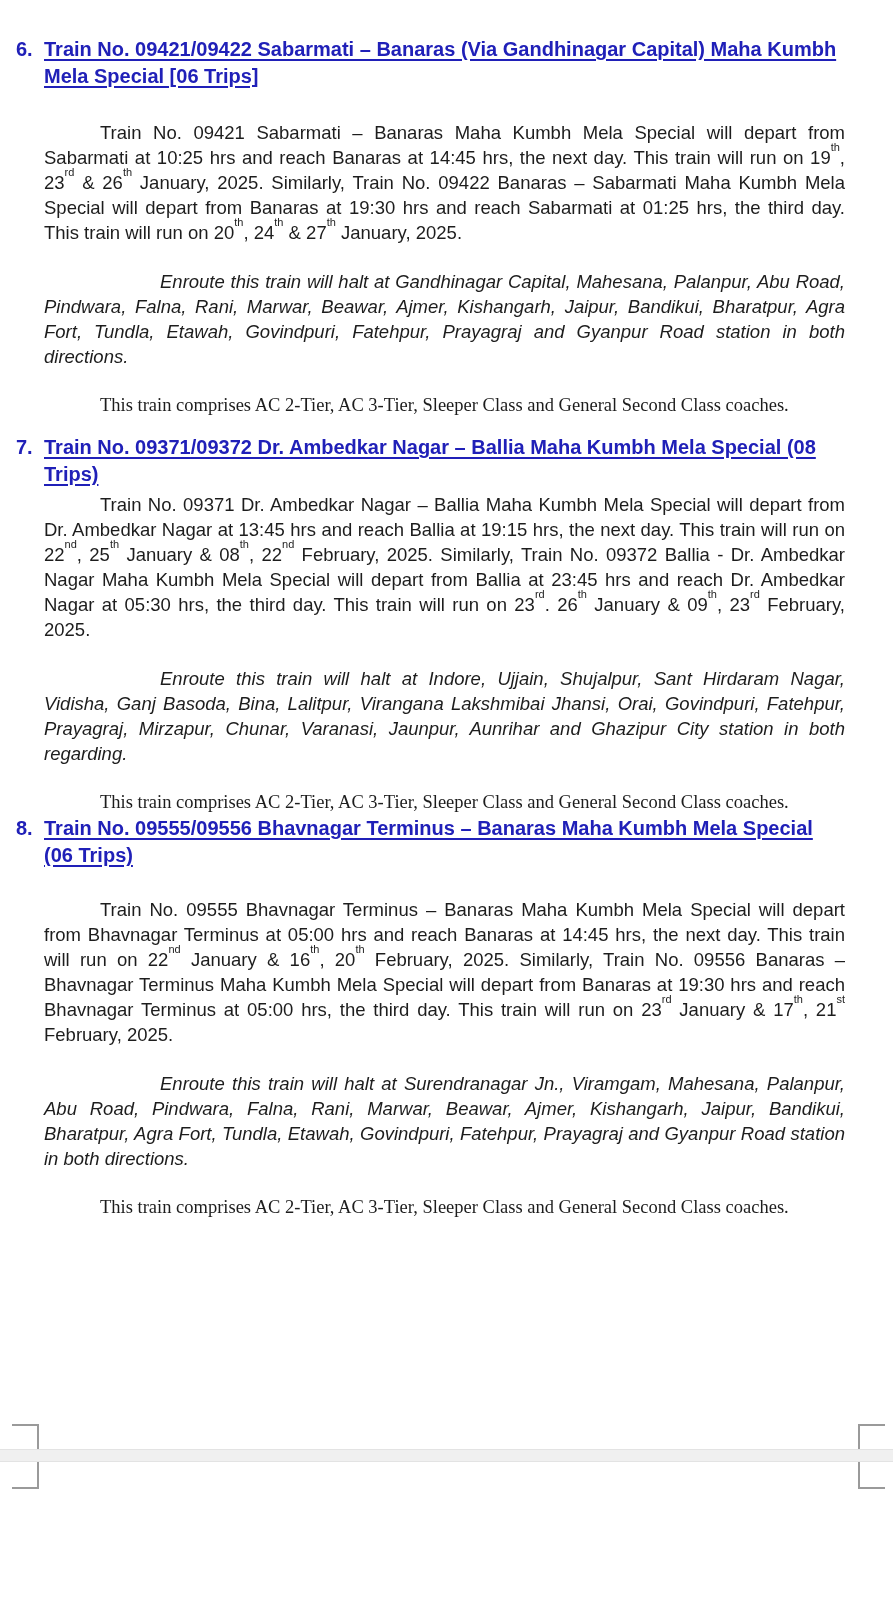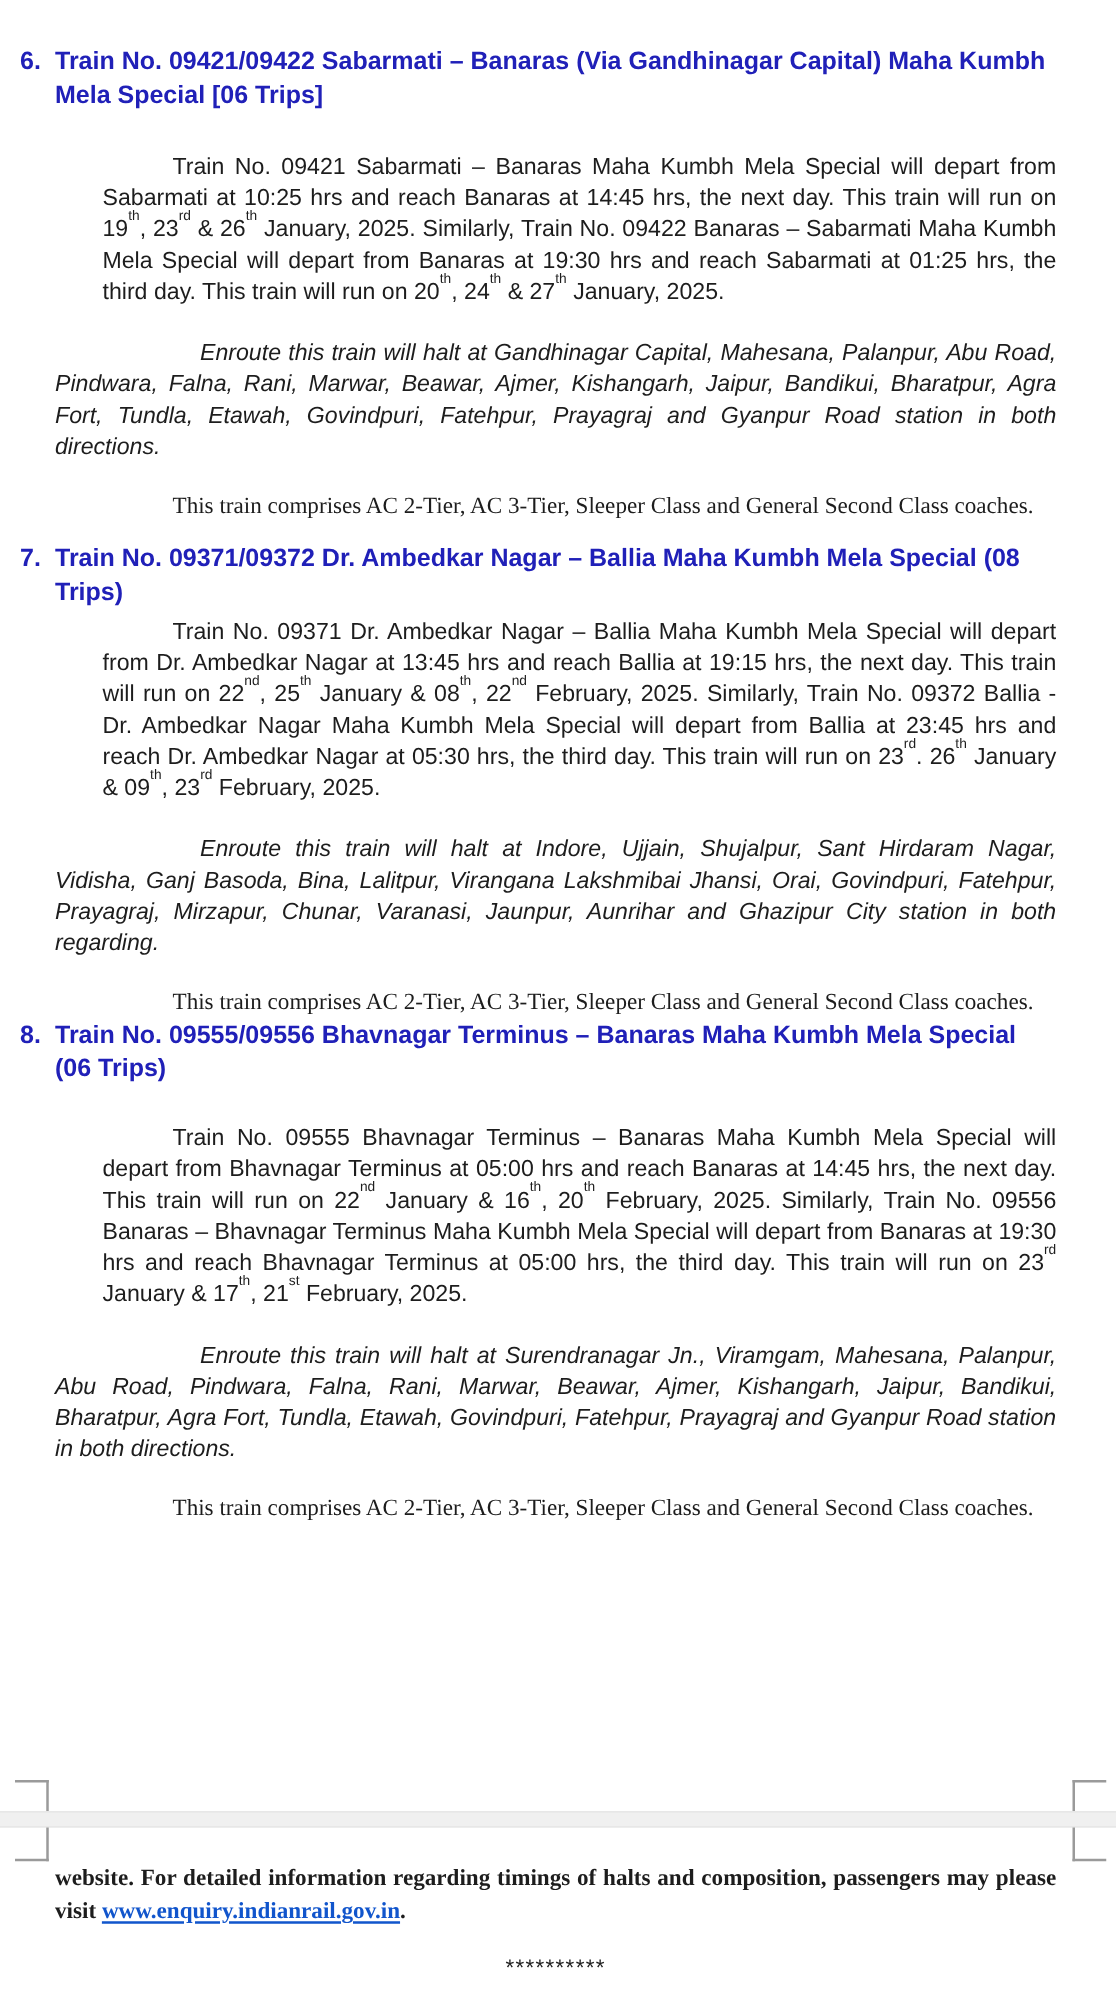--- a/index.html
+++ b/index.html
@@ -27,32 +27,33 @@
     text-align:left;
   }
   #sections .section:nth-child(1) .heading{margin-bottom:30px;}
   #sections .section:nth-child(2) .heading{margin-bottom:4px;}
   #sections .section:nth-child(3) .heading{margin-bottom:28px;}
   .h-num{
     position:absolute;left:-28px;top:0;
     text-decoration:none;
   }
   .h-text{
+    text-decoration:underline;
     text-decoration-thickness:2px;
     text-underline-offset:3px;
     margin-top:36px;
   }
   .para{
     font-size:18.5px;line-height:25px;
     text-align:justify;
     margin-bottom:24px;
     color:var(--body-text,#1d1d1d);
   }
   .para:last-child{margin-bottom:0;font-family:Liberation Serif, serif;}
-  .indent-normal{text-indent:56px;margin-left:38px;}
+  .indent-normal{text-indent:56px;}
   .indent-enroute{text-indent:116px;font-style:italic;}
   .bold{font-weight:bold;}
   .justify-last{text-align-last:justify;}
   sup.ord{
     font-size:11px;
     line-height:0;
     position:relative;top:-6px;
     letter-spacing:0;
   }
   
@@ -122,20 +123,14 @@
         </div>
       </div>
   </div>
 
   <div class="pb-mark mark-tl"></div>
   <div class="pb-mark mark-tr"></div>
   <div class="page-gap"></div>
   <div class="pb-mark mark-bl"></div>
   <div class="pb-mark mark-br"></div>
 
-  <div class="page2">
-    <div id="page2-para-host">
-        <div class="para bold"><span>website. For detailed information regarding timings of halts and composition, passengers may please visit </span><a class="doc-link" href="#">www.enquiry.indianrail.gov.in</a><span>.</span></div>
-      </div>
-    <div class="stars">**********</div>
-  </div>
 
 </div>
 
 </body></html>

